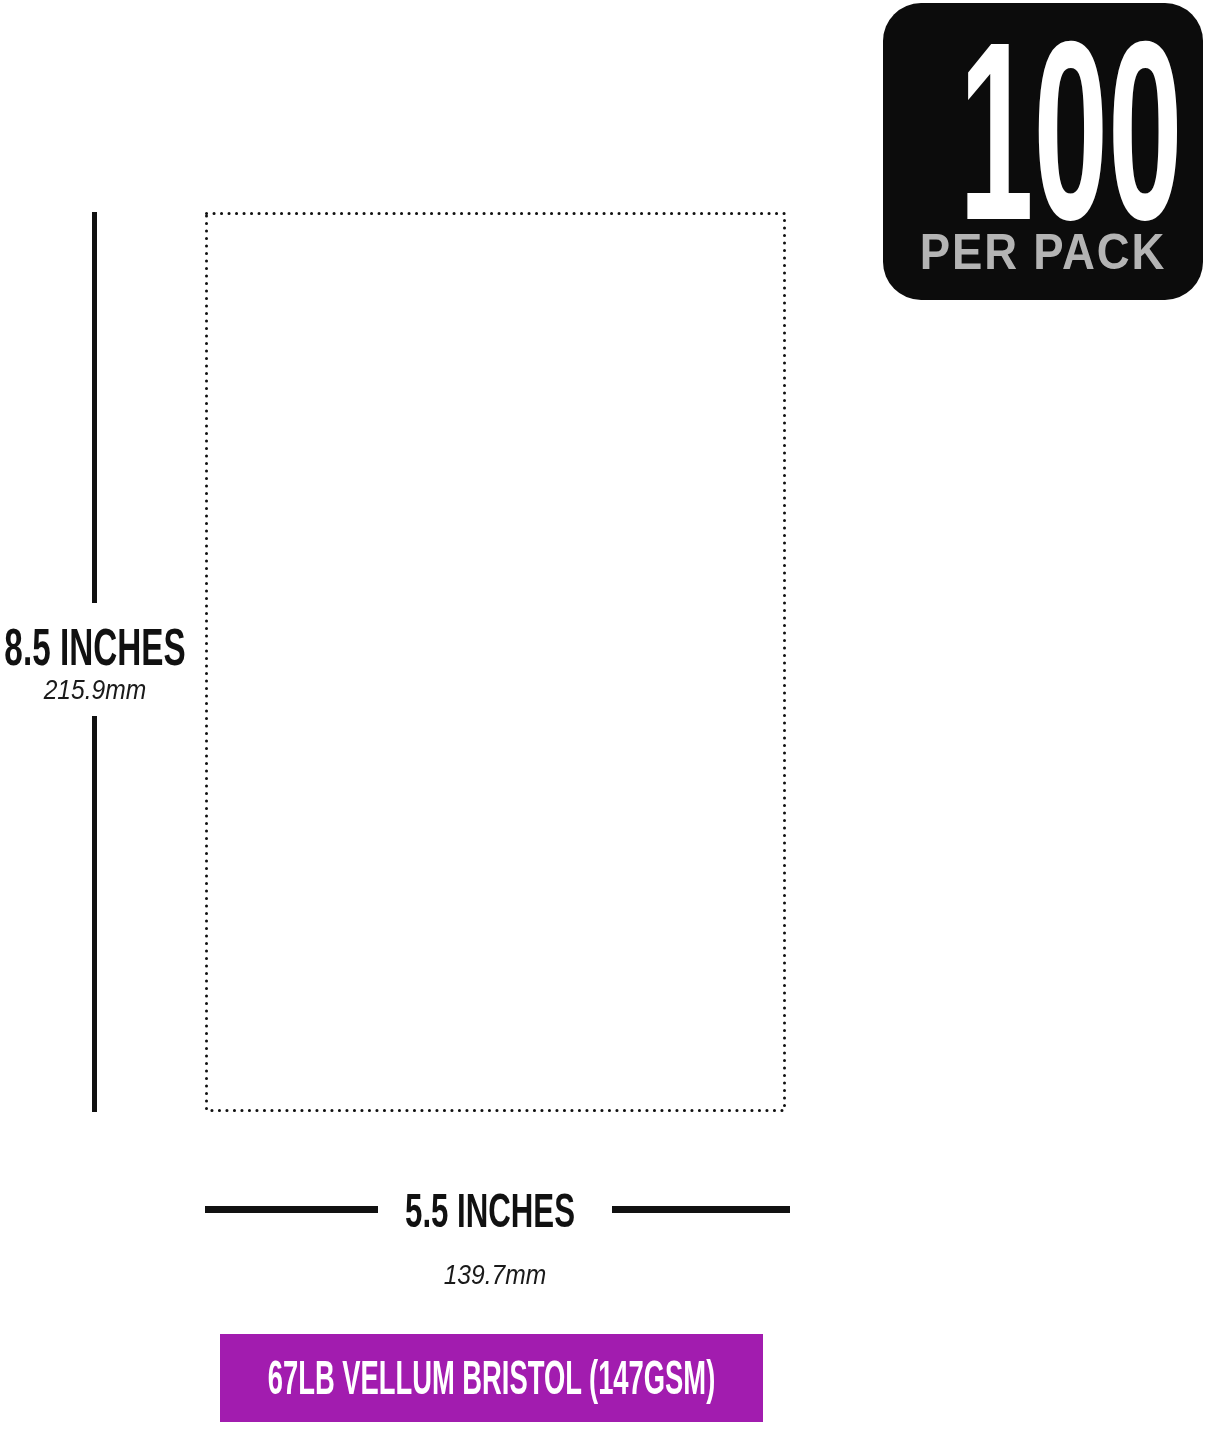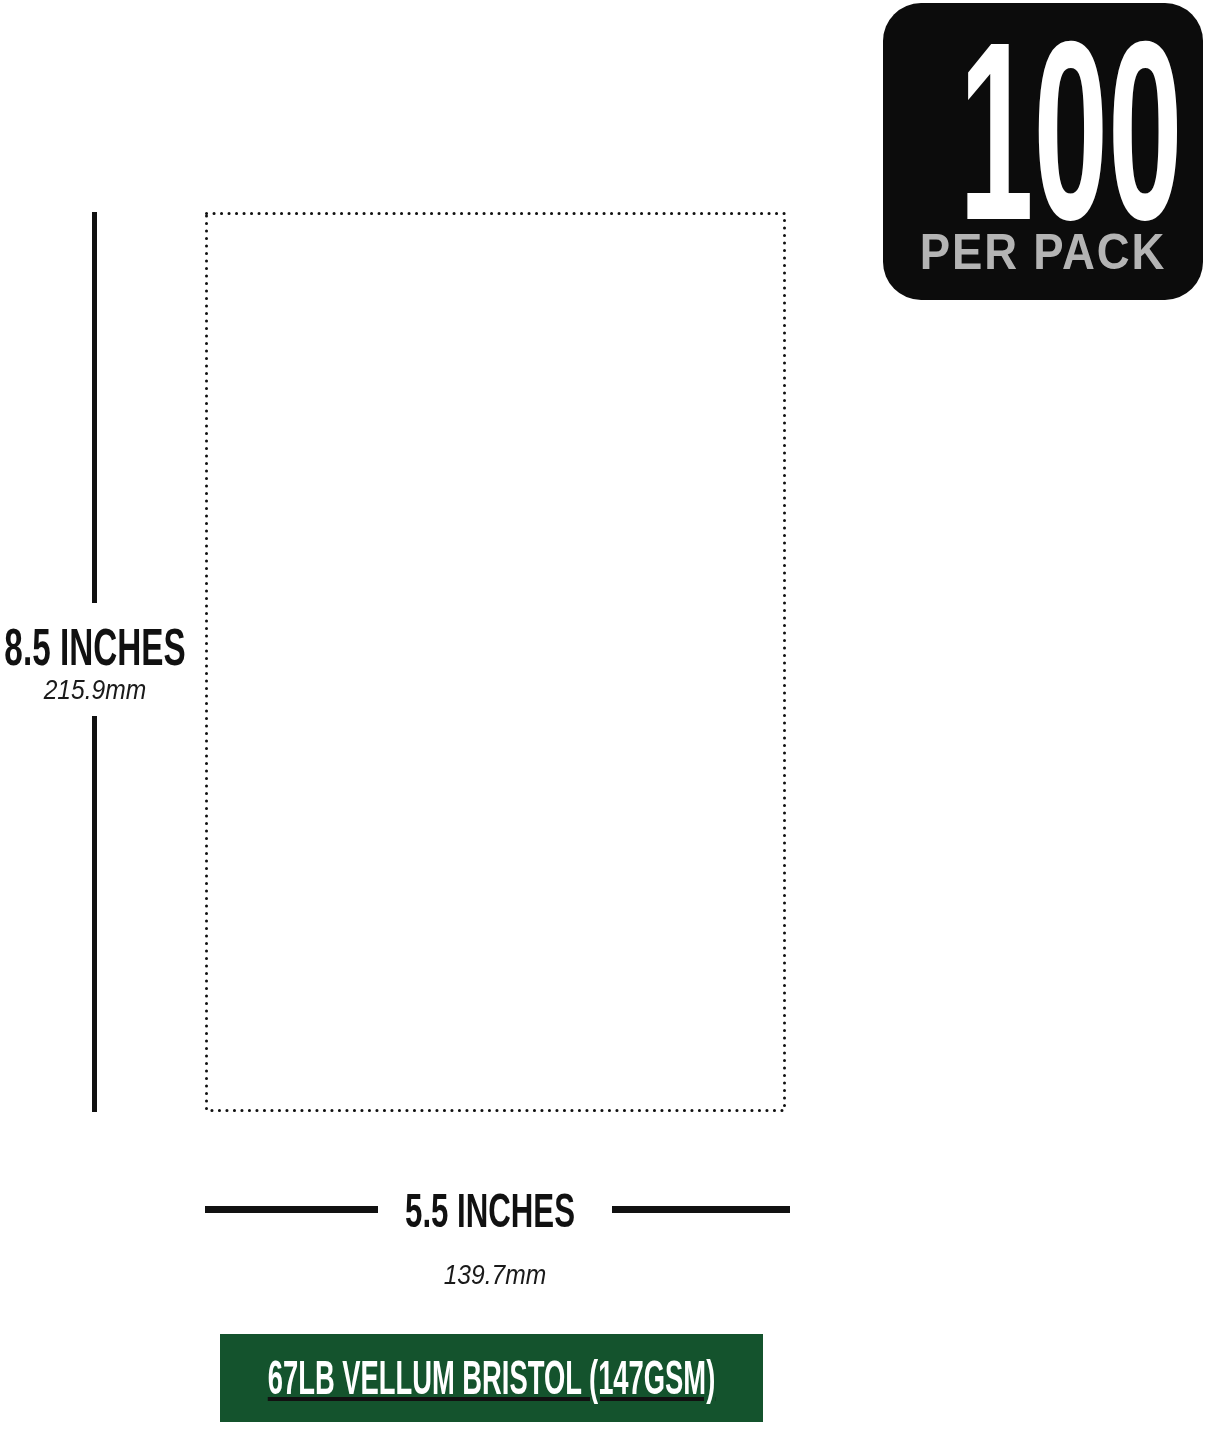--- a/index.html
+++ b/index.html
@@ -80,25 +80,24 @@
   .h-inches { left: -55px; top: 621px; width: 300px; }
   .h-metric { left: -55px; top: 676px; width: 300px; }
   .w-inches { left: 340px; top: 1187px; width: 300px; font-size: 48px; transform: scaleX(0.65); }
   .w-metric { left: 345px; top: 1261px; width: 300px; }
 
   
   .spec-bar {
     position: absolute;
     left: 220px; top: 1334px;
     width: 543px; height: 88px;
-    background: #14532d;
+    background: #a21caf;
     display: flex;
     align-items: center;
     justify-content: center;
-    text-decoration: underline;
   }
   .spec-bar-label {
     color: #ffffff;
     font-weight: bold;
     font-size: 48px;
     line-height: 1;
     white-space: nowrap;
     transform: scaleX(0.57);
     transform-origin: 50% 50%;
   }

